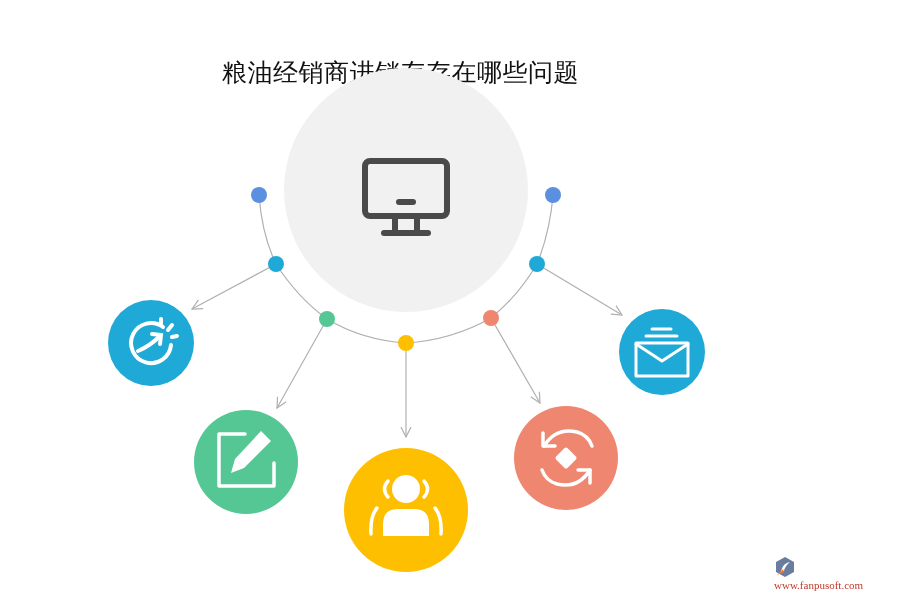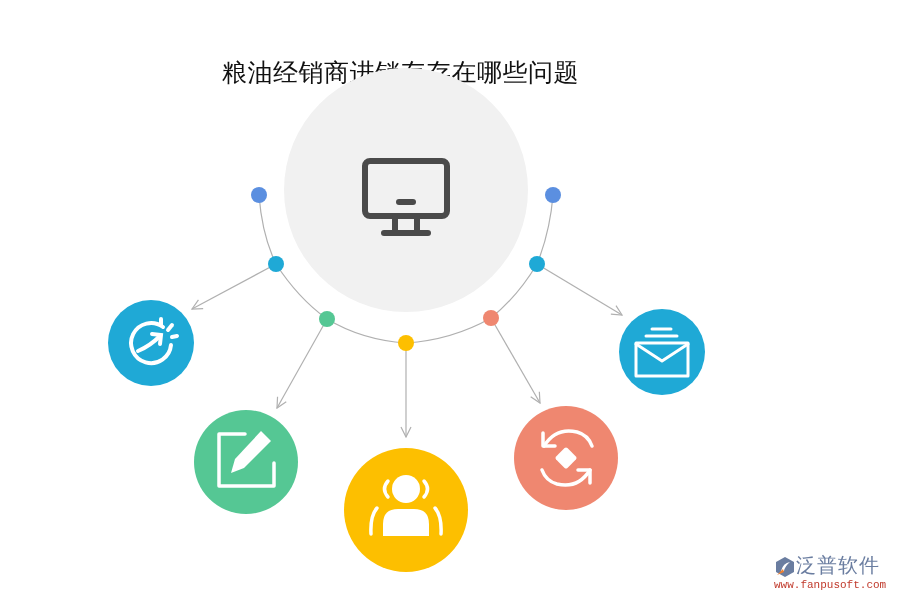--- a/index.html
+++ b/index.html
@@ -4,21 +4,21 @@
 <style>
   html, body { margin: 0; padding: 0; background: #ffffff; }
   body { width: 900px; height: 600px; position: relative; overflow: hidden;
          font-family: "DejaVu Sans", "Liberation Sans", sans-serif; }
   .title { position: absolute; left: 222px; top: 56px; font-size: 25px; color: #111111;
            letter-spacing: 0.5px; white-space: nowrap; }
   svg.diagram { position: absolute; left: 0; top: 0; }
   .logo { position: absolute; left: 768px; top: 552px; width: 130px; height: 44px; }
   .logo .brand { position: absolute; left: 28px; top: 0; font-size: 20px; color: #6a7da0; letter-spacing: 1px; white-space: nowrap; }
   .logo .url { position: absolute; left: 6px; top: 27px; font-size: 11px; color: #c0392b;
-               font-family: Liberation Mono, monospace; white-space: nowrap; text-align: right; }
+               font-family: Liberation Serif, serif; white-space: nowrap; text-align: right; }
   .logo .mark { position: absolute; left: 6px; top: 4px; }
 </style>
 </head>
 <body>
 
 <div class="title">粮油经销商进销存存在哪些问题</div>
 
 <svg class="diagram" width="900" height="600" viewBox="0 0 900 600">
   <defs>
     <marker id="arrowhead" viewBox="0 0 12 12" refX="11" refY="6" markerWidth="12" markerHeight="12" orient="auto" markerUnits="userSpaceOnUse">
@@ -112,15 +112,14 @@
     </g>
   </g>
 </svg>
 
 <div class="logo">
   <svg class="mark" width="22" height="22" viewBox="0 0 22 22">
     <path d="M11,1 L20,6 L20,16 L11,21 L2,16 L2,6 Z" fill="#6a7da0"></path>
     <path d="M7,15 Q9,7 16,6 Q11,10 10,15 Z" fill="#ffffff"></path>
     <path d="M3,19 L9,13 L10,16 Z" fill="#f08030"></path>
   </svg>
-  <span class="brand">泛普软件</span>
   <span class="url">www.fanpusoft.com</span>
 </div>
 
 </body></html>

